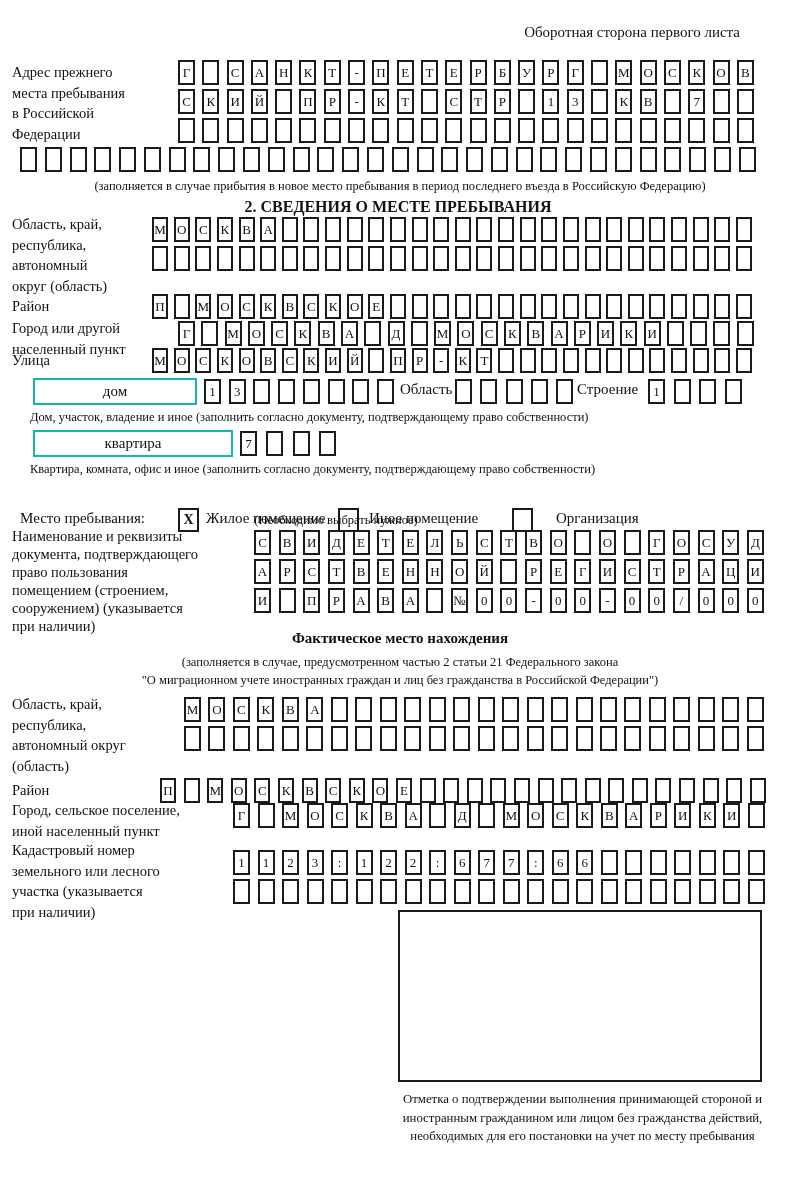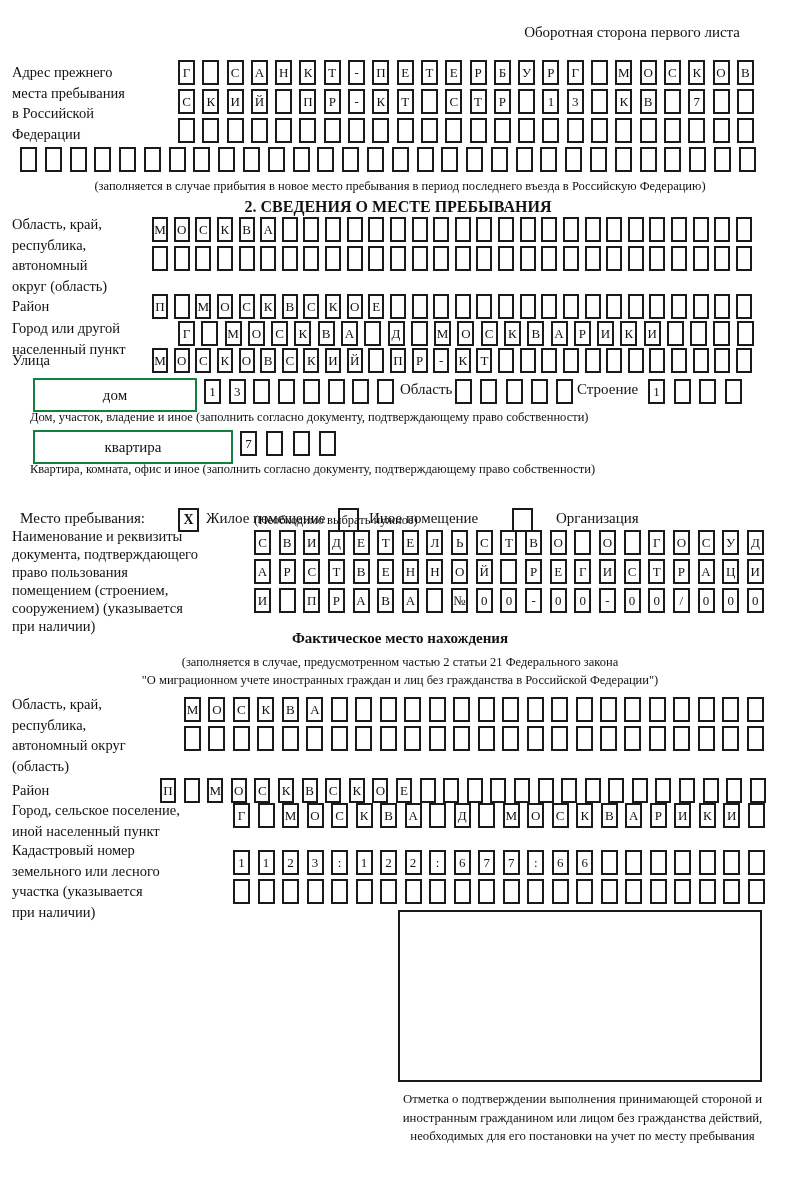--- a/index.html
+++ b/index.html
@@ -9,21 +9,21 @@
   .lbl{font-size:14.5px;line-height:1.42;white-space:pre-line;}
   .note{font-size:12.5px;line-height:1.35;}
   .center{text-align:center;}
   .bold{font-weight:bold;}
   .cells{display:flex;justify-content:space-between;}
   .cells + .cells{margin-top:4px;}
   .cell{box-sizing:border-box;flex:none;width:17px;height:25px;border:2px solid #1a1a1a;
         display:inline-flex;align-items:center;justify-content:center;
         font-size:13px;background:#fff;}
   .n28 .cell{width:16px;}
-  .boxlabel{box-sizing:border-box;border:2px solid #15803d;height:34px;display:flex;
+  .boxlabel{box-sizing:border-box;border:2px solid #14b8a6;height:27px;display:flex;
         align-items:center;justify-content:center;font-size:15px;}
   .chk{box-sizing:border-box;width:21px;height:24px;border:2px solid #1a1a1a;display:inline-flex;
         align-items:center;justify-content:center;font-size:14px;font-weight:bold;}
   .inline-lbl{font-size:15px;}
   .bigbox{box-sizing:border-box;border:2px solid #1a1a1a;background:#fff;}
 </style>
 </head>
 <body>
 
 <div class="page">

